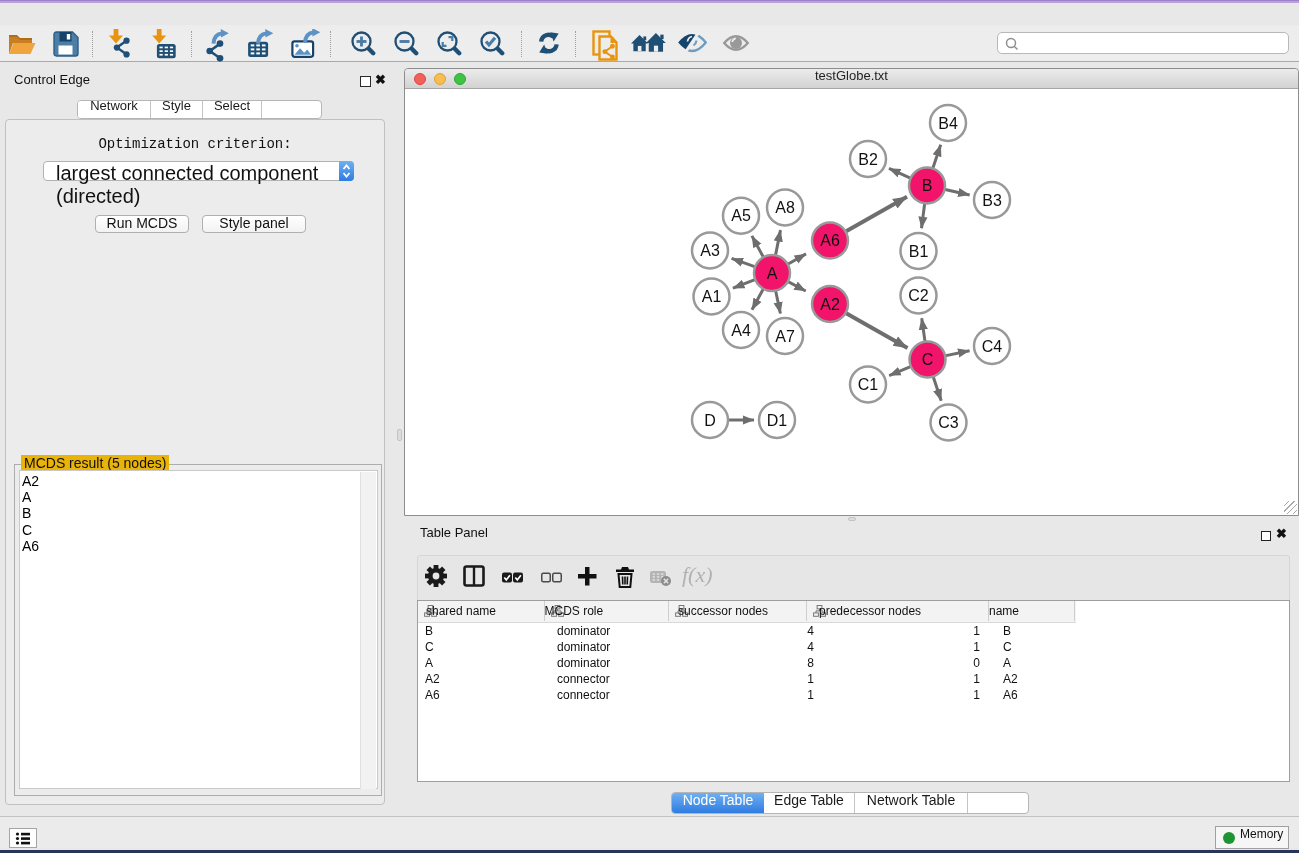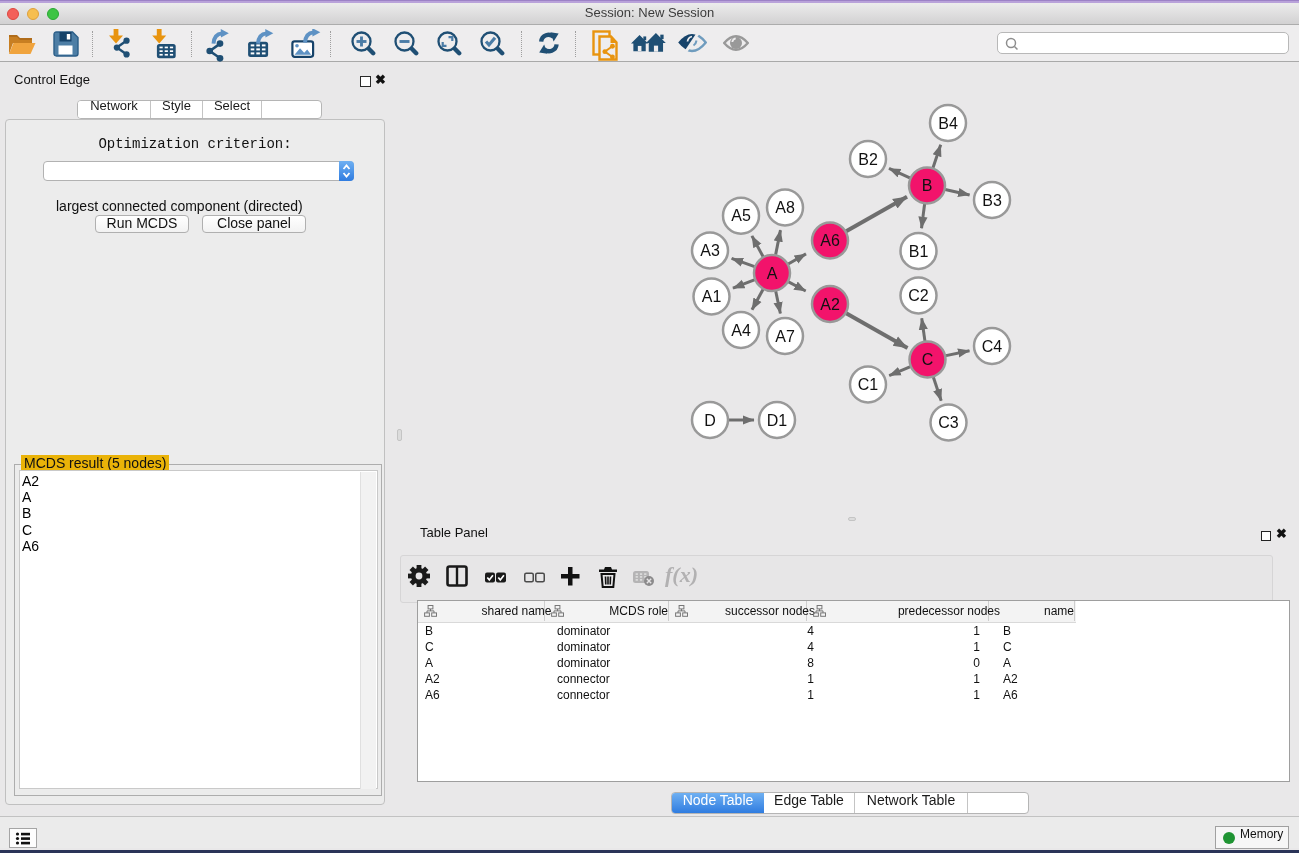--- a/index.html
+++ b/index.html
@@ -27,21 +27,21 @@
 .tab { height:100%; display:flex; align-items:center; justify-content:center; font-size:13px; }
 .tab span { position:relative; top:-4px; }
 .tab { color:#1a1a1a; border-right:1px solid #c4c4c4; background:#fff; }
 .tab:last-child { border-right:none;margin-top:32px; }
 .tab.sel { background:linear-gradient(#6fb0f2,#2f7ce0); color:#fff; border-right:none; }
 #cpTabs { left:77px; top:97px; }
 #cpTabs .tab:nth-child(1){ width:73px; } #cpTabs .tab:nth-child(2){ width:52px; }
 #cpTabs .tab:nth-child(3){ width:59px; } #cpTabs .tab:nth-child(4){ width:59px; }
 #optLabel { position:absolute; left:0; top:133px; width:390px; text-align:center; font-size:14px; color:#111;font-family:Liberation Mono, monospace; }
 #optSelect { position:absolute; left:43px; top:158px; width:311px; height:20px; background:#fff; border:1px solid #b2b2b2; border-radius:4px; }
-#optSelect .txt { position:absolute; left:12px; top:0px; font-size:14px; color:#111;margin-top:36px; }
+#optSelect .txt { position:absolute; left:12px; top:0px; font-size:20px; color:#111; }
 #optSelect .step { position:absolute; right:-1px; top:-1px; width:15px; height:20px; border-radius:0 4px 4px 0; background:linear-gradient(#6fb0f2,#2f7ce0); }
 .btn { position:absolute; height:18px; background:linear-gradient(#ffffff,#f2f2f2); border:1px solid #b0b0b0; border-radius:4px; font-size:14px; color:#111; display:flex; align-items:center; justify-content:center; padding-bottom:3px;margin-top:22px; }
 #btnRun { left:95px; top:190px; width:94px; }
 #btnClose { left:202px; top:190px; width:104px; }
 #fieldset { position:absolute; left:14px; top:461px; width:368px; height:332px; border:1px solid #adadad; }
 #fsLegend { position:absolute; left:6px; top:-10px; background:#eab308; padding:0 3px; font-size:14px; color:#111; }
 #fsList { position:absolute; left:4px; top:5px; width:359px; height:319px; background:#fff; border:1px solid #c9c9c9; font-size:14px; line-height:16.2px; padding:2px 0 0 2px; }
 #fsScroll { position:absolute; right:1px; top:1px; width:16px; height:317px; background:#f2f2f2; border-left:1px solid #e0e0e0; }
 
 #vHandle { position:absolute; left:397px; top:426px; width:5px; height:12px; background:#dcdcdc; border:1px solid #c4c4c4; border-radius:2px; }
@@ -52,49 +52,43 @@
 #netTitlebar .t1 { left:9px; top:4px; background:#f3605a; border:0.5px solid #dd4840; }
 #netTitlebar .t2 { left:29px; top:4px; background:#f6be4f; border:0.5px solid #dfa03c; }
 #netTitlebar .t3 { left:49px; top:4px; background:#3ec444; border:0.5px solid #2aa834; }
 #netTitleText { position:absolute; top:-1px; left:0; width:100%; text-align:center; font-size:13px; color:#222; }
 #grip { position:absolute; right:1px; bottom:1px; width:13px; height:13px;
   background:repeating-linear-gradient(135deg, transparent 0 3px, #a9a9a9 3px 4px); }
 
 #tpTitle { position:absolute; left:420px; top:522px; font-size:13px; color:#111; }
 #tpFloat { position:absolute; left:1261px; top:528px; width:10px; height:10px; border:1.5px solid #222; background:#fff; }
 #tpClose { position:absolute; left:1276px; top:523px; font-size:13px; font-weight:bold; color:#111; }
-#tpToolbar { position:absolute; left:400px; top:552px; width:873px; height:48px; background:#e7e6e7; border:1px solid #d6d5d6; border-radius:3px;font-weight:bold; }
+#tpToolbar { position:absolute; left:417px; top:552px; width:873px; height:48px; background:#e7e6e7; border:1px solid #d6d5d6; border-radius:3px; }
 #tbl { position:absolute; left:417px; top:597px; width:873px; height:182px; background:#fff; border:1px solid #9e9e9e; }
 #tblHead { position:absolute; left:0; top:0; width:658px; height:22px; background:#f3f3f3; border-bottom:1px solid #d9d9d9; font-size:12px; color:#111; }
 .th { position:absolute; top:0; height:20px; border-right:1px solid #cecece; }
-.th .lbl { position:absolute; top:3px; left:0; width:100%; text-align:right; }
+.th .lbl { position:absolute; top:3px; left:0; width:100%; text-align:left; }
 .trow { position:absolute; font-size:12px; color:#111; height:16px; line-height:16px; }
 
 #tpTabs { left:671px; top:789px; height:22px; }
 #tpTabs .tab { font-size:14px; }
 #tpTabs .tab span { top:-3px; }
 #tpTabs .tab:nth-child(1){ width:92px; } #tpTabs .tab:nth-child(2){ width:91px; }
 #tpTabs .tab:nth-child(3){ width:113px; } #tpTabs .tab:nth-child(4){ width:60px; }
 
 #statusbar { position:absolute; left:0; top:813px; width:1299px; height:32px; background:#ebebeb; border-top:1px solid #c2c2c2; }
 #sbBtn { position:absolute; left:9px; top:11px; width:28px; height:20px; background:#fdfdfd; border:1px solid #a5a5a5; }
 #memBtn { position:absolute; left:1215px; top:9px; width:74px; height:23px; background:#f6f6f6; border:1px solid #a0a0a0; font-size:12px; color:#111; }
 #memBtn .dot { position:absolute; left:7px; top:5px; width:12px; height:12px; border-radius:50%; background:#1f9433; }
 #memBtn .t { position:absolute; left:24px; top:0px; }
 </style>
 </head>
 <body>
 <div id="deskTop"></div>
 <div id="app">
-  <div id="titlebar">
-    <div class="tl t1"></div>
-      <div class="tl t2"></div>
-      <div class="tl t3"></div>
-    <div id="titletext">Session: New Session</div>
-  </div>
   <div id="toolbar">
     <svg class="tbi" style="left:7px;top:6px" width="30" height="26" viewBox="0 0 30 26">
         <path d="M2 4 h8 l3 3 h12 v4 h-23 z" fill="#b06c1a"></path>
         <path d="M2 23 V6 h8 l3 3 h12 v3 h-19 z" fill="#c87f22"></path>
         <path d="M6.5 12 h22 l-5 11 h-21.5 z" fill="#f0a43e"></path>
       </svg>
     <svg class="tbi" style="left:53px;top:6px" width="26" height="26" viewBox="0 0 26 26">
         <path d="M1 3.5 q0-2.5 2.5-2.5 h16 l5.5 5.5 v16 q0 2.5 -2.5 2.5 h-19 q-2.5 0 -2.5-2.5 z" fill="#4d7ea5" stroke="#2b5e88" stroke-width="1.4"></path>
         <path d="M6.5 1 h12 v9.5 h-12 z" fill="#16436a"></path>
         <rect x="13.8" y="3" width="3.4" height="5.5" fill="#fff"></rect>
@@ -269,27 +263,36 @@
   </div>
   <div id="optLabel">Optimization criterion:</div>
   <div id="optSelect">
       <span class="txt">largest connected component (directed)</span>
     <span class="step"><svg width="15" height="20">
           <path d="M4.5 8 L7.5 4.5 L10.5 8" fill="none" stroke="#fff" stroke-width="1.8"></path>
           <path d="M4.5 12 L7.5 15.5 L10.5 12" fill="none" stroke="#fff" stroke-width="1.8"></path>
         </svg></span>
   </div>
   <div class="btn" id="btnRun">Run MCDS</div>
-  <div class="btn" id="btnClose">Close panel</div>
+  <div class="btn" id="btnClose">Style panel</div>
   <div id="fieldset">
     <div id="fsLegend">MCDS result (5 nodes)</div>
     <div id="fsList">A2<br>A<br>B<br>C<br>A6<div id="fsScroll"></div></div>
   </div>
   <div id="vHandle"></div>
     <div id="hHandle"></div>
+  <div id="netwin">
+    <div id="netTitlebar">
+      <div class="tl t1"></div>
+        <div class="tl t2"></div>
+        <div class="tl t3"></div>
+      <div id="netTitleText">testGlobe.txt</div>
+    </div>
+    <div id="grip"></div>
+  </div>
   <svg id="graph" width="893" height="426" style="position:absolute;left:405px;top:86px" font-family="&quot;Liberation Sans&quot;,sans-serif">
 <defs>
 <marker id="ah3" markerUnits="userSpaceOnUse" markerWidth="13" markerHeight="11" refX="11.5" refY="5" orient="auto">
           <path d="M0,0.4 L12,5 L0,9.6 z" fill="#6e6e6e"></path>
         </marker>
 <marker id="ah4" markerUnits="userSpaceOnUse" markerWidth="16" markerHeight="13" refX="14" refY="6" orient="auto">
           <path d="M0,0.6 L14.5,6 L0,11.4 z" fill="#6e6e6e"></path>
         </marker>
 </defs>
 <line x1="360.3" y1="171.7" x2="346.9" y2="146.9" stroke="#6e6e6e" stroke-width="3" marker-end="url(#ah3)"></line>

